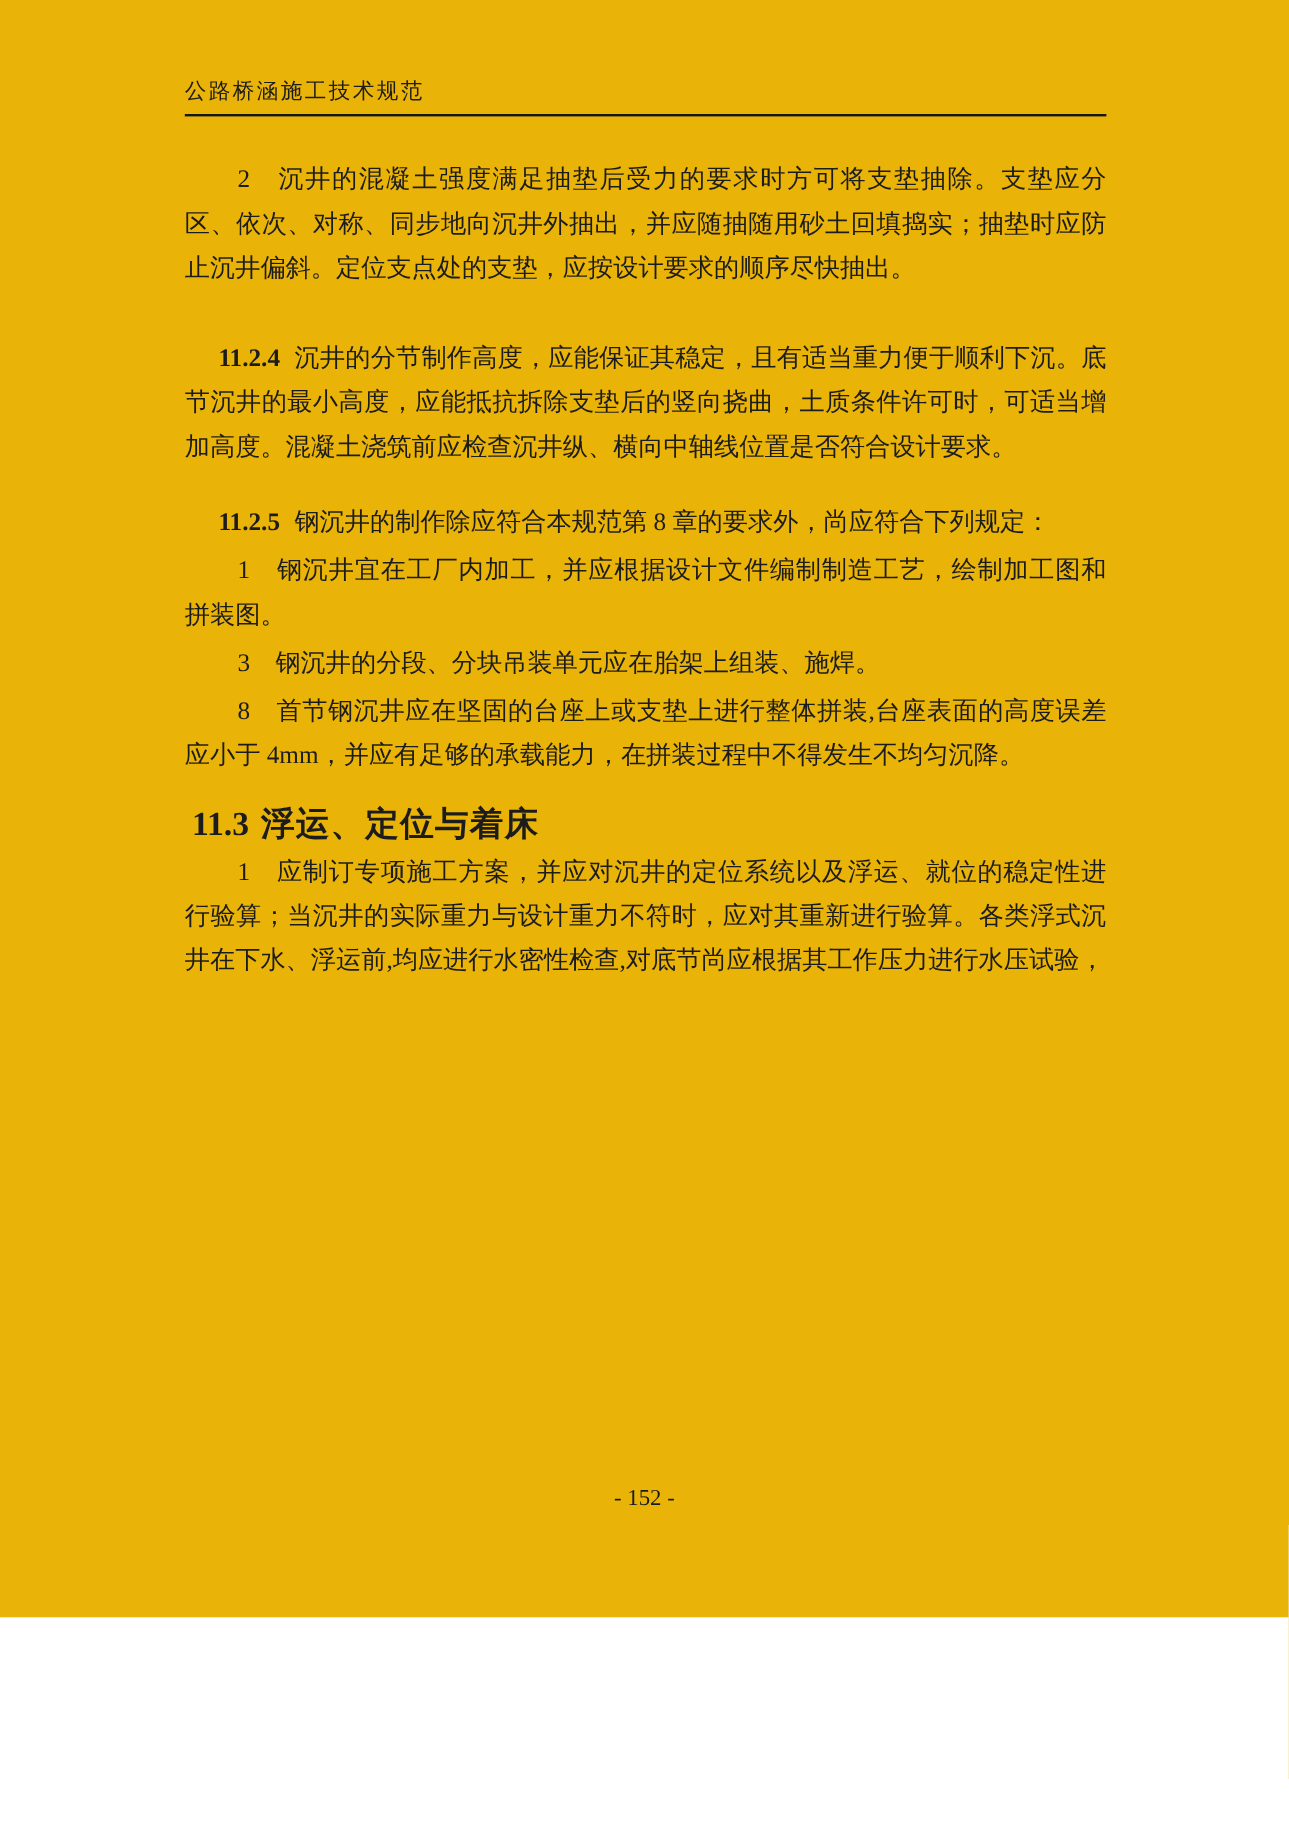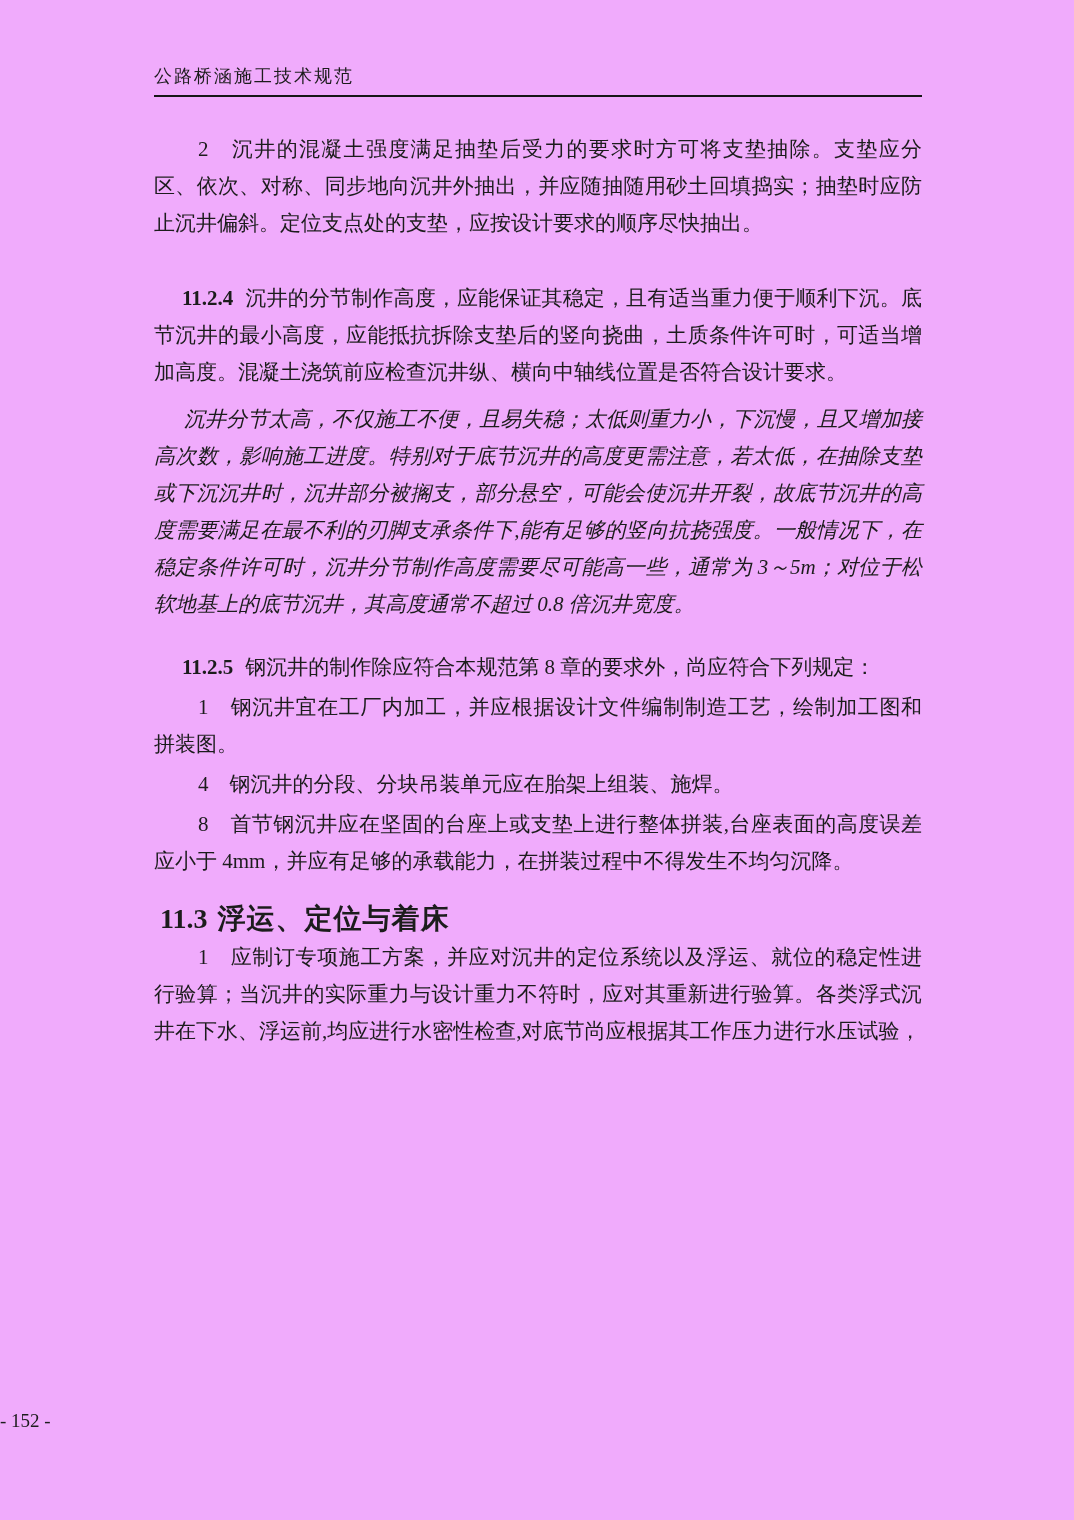--- a/index.html
+++ b/index.html
@@ -3,22 +3,22 @@
 <meta charset="utf-8">
 <style>
   html, body {
     margin: 0;
     padding: 0;
     background: #ffffff;
   }
   .page {
     position: relative;
     width: 1074px;
-    height: 1520px;
-    background: #f0abfc;
+    height: 1348px;
+    background: #eab308;
     color: #1c1c1c;
     font-family: "Liberation Serif", "DejaVu Serif", serif;
     overflow: hidden;
     box-sizing: border-box;
   }
   .content {
     position: absolute;
     left: 154px;
     right: 152px;
     top: 64px;
@@ -76,47 +76,46 @@
   .section-heading .section-title {
     font-family: "Liberation Sans", "DejaVu Sans", sans-serif;
     letter-spacing: 1px;
   }
   .clause-1131 { margin-top: 40px; }
   .doc-footer {
     position: absolute;
     left: 0;
     right: 0;
     bottom: 88px;
-    text-align: left;
+    text-align: center;
     font-size: 19px;
     color: #1c1c1c;
   }
 </style>
 </head>
 <body>
 
 <div class="page">
   <div class="content">
 
     <div class="doc-header">
       <span>公路桥涵施工技术规范</span>
     </div>
 
     <p class="para-plain gap-lg" style="margin-top:34px">2　沉井的混凝土强度满足抽垫后受力的要求时方可将支垫抽除。支垫应分区、依次、对称、同步地向沉井外抽出，并应随抽随用砂土回填捣实；抽垫时应防止沉井偏斜。定位支点处的支垫，应按设计要求的顺序尽快抽出。</p>
 
     <p class="para-clause gap-lg"><span class="clause-num">11.2.4</span><span>沉井的分节制作高度，应能保证其稳定，且有适当重力便于顺利下沉。底节沉井的最小高度，应能抵抗拆除支垫后的竖向挠曲，土质条件许可时，可适当增加高度。混凝土浇筑前应检查沉井纵、横向中轴线位置是否符合设计要求。</span></p>
 
 
-    <p class="commentary-body">沉井分节太高，不仅施工不便，且易失稳；太低则重力小，下沉慢，且又增加接高次数，影响施工进度。特别对于底节沉井的高度更需注意，若太低，在抽除支垫或下沉沉井时，沉井部分被搁支，部分悬空，可能会使沉井开裂，故底节沉井的高度需要满足在最不利的刃脚支承条件下,能有足够的竖向抗挠强度。一般情况下，在稳定条件许可时，沉井分节制作高度需要尽可能高一些，通常为 3～5m；对位于松软地基上的底节沉井，其高度通常不超过 0.8 倍沉井宽度。</p>
 
     <p class="para-clause gap-xl"><span class="clause-num">11.2.5</span><span>钢沉井的制作除应符合本规范第 8 章的要求外，尚应符合下列规定：</span></p>
 
     <p class="para-plain sub-item">1　钢沉井宜在工厂内加工，并应根据设计文件编制制造工艺，绘制加工图和拼装图。</p>
 
-    <p class="para-plain sub-item">4　钢沉井的分段、分块吊装单元应在胎架上组装、施焊。</p>
+    <p class="para-plain sub-item">3　钢沉井的分段、分块吊装单元应在胎架上组装、施焊。</p>
 
     <p class="para-plain sub-item">8　首节钢沉井应在坚固的台座上或支垫上进行整体拼装,台座表面的高度误差应小于 4mm，并应有足够的承载能力，在拼装过程中不得发生不均匀沉降。</p>
 
 
     <p class="section-heading"><span class="section-num">11.3</span><span class="section-title">浮运、定位与着床</span></p>
 
 
     <p class="para-plain sub-item">1　应制订专项施工方案，并应对沉井的定位系统以及浮运、就位的稳定性进行验算；当沉井的实际重力与设计重力不符时，应对其重新进行验算。各类浮式沉井在下水、浮运前,均应进行水密性检查,对底节尚应根据其工作压力进行水压试验，</p>
 
   </div>

